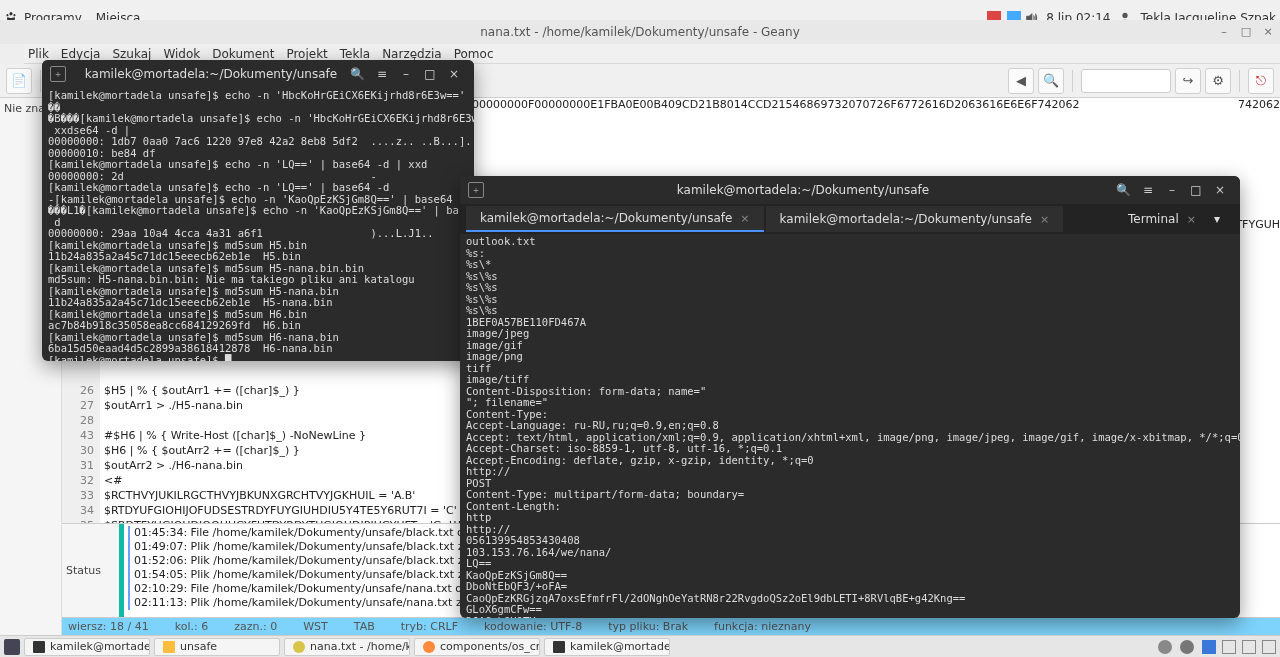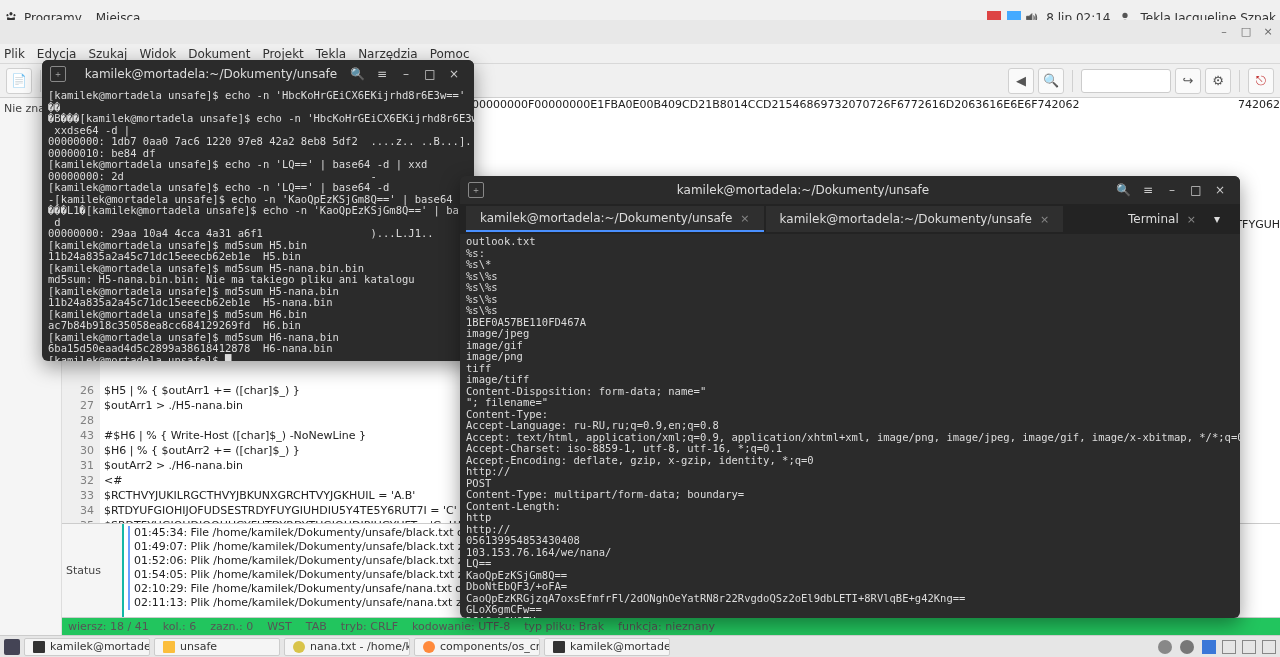--- a/index.html
+++ b/index.html
@@ -15,37 +15,37 @@
 .top-panel .clock { font-size: 12px; color: #333; margin: 0 8px; }
 .top-panel .user { font-size: 12px; color: #333; display: flex; align-items: center; }
 .tray-red { background: #d44; }
 .tray-blue { background: #4af; }
 
 
 .geany { position: absolute; top: 20px; left: 0; right: 0; bottom: 22px; background: #eeeeee; display: flex; flex-direction: column; }
 .geany-title { height: 24px; background: #e8e8e8; display: flex; align-items: center; justify-content: center; font-size: 12px; color: #555; position: relative; }
 .geany-title .win-controls { position: absolute; right: 6px; display: flex; gap: 10px; }
 .win-btn { width: 12px; height: 12px; color: #666; cursor: pointer; font-size: 11px; line-height: 12px; text-align: center; }
-.geany-menu { height: 20px; background: #f0f0f0; display: flex; align-items: center; padding: 0 4px; font-size: 12px; color: #333; border-bottom: 1px solid #d8d8d8; }
+.geany-menu { height: 20px; background: #f0f0f0; display: flex; align-items: center; padding: 0 4px; font-size: 12px; color: #333; border-bottom: 1px solid #d8d8d8; margin-left: 24px; }
 .geany-menu span { margin-right: 12px; cursor: pointer; }
 .geany-toolbar { height: 34px; background: #f0f0f0; display: flex; align-items: center; padding: 0 6px; border-bottom: 1px solid #d0d0d0; gap: 4px; }
 .tb-btn { width: 26px; height: 26px; border: 1px solid #d0d0d0; border-radius: 3px; background: #fafafa; display: flex; align-items: center; justify-content: center; font-size: 13px; color: #555; cursor: pointer; }
 .tb-sep { width: 1px; height: 22px; background: #d0d0d0; margin: 0 4px; }
 .tb-combo { width: 90px; height: 24px; border: 1px solid #ccc; border-radius: 3px; background: #fff; }
 .geany-body { flex: 1; display: flex; overflow: hidden; }
 .geany-sidebar { width: 62px; background: #f5f5f5; border-right: 1px solid #ddd; padding: 4px; font-size: 11px; color: #444; }
 .geany-main { flex: 1; display: flex; flex-direction: column; overflow: hidden; background: #fff; }
 .geany-editor { flex: 1; display: flex; overflow: hidden; position: relative; }
 .geany-gutter { width: 38px; background: #efefef; text-align: right; padding: 0 6px; color: #808080; font-size: 11px; line-height: 15px; }
 .geany-code { flex: 1; padding: 0 4px; font-size: 11px; line-height: 15px; white-space: pre; color: #222; overflow: hidden; }
 .geany-msgs { height: 94px; border-top: 1px solid #ccc; display: flex; font-size: 11px; }
-.geany-msgs-left { width: 62px; background: #f5f5f5; border-right: 2px solid #14b8a6; padding: 4px; display: flex; align-items: center; color: #444; }
+.geany-msgs-left { width: 62px; background: #f5f5f5; border-right: 5px solid #14b8a6; padding: 4px; display: flex; align-items: center; color: #444; }
 .geany-msgs-lines { flex: 1; padding: 2px 4px; line-height: 14px; color: #222; overflow: hidden; }
 .geany-msgs-lines div { border-left: 2px solid #6aa0ff; padding-left: 4px; }
-.geany-status { height: 18px; background: #22c55e; border-top: 1px solid #ccc; display: flex; align-items: center; padding: 0 6px; font-size: 11px; color: #555; gap: 14px; text-align: right; }
+.geany-status { height: 18px; background: #7dd3fc; border-top: 1px solid #ccc; display: flex; align-items: center; padding: 0 6px; font-size: 11px; color: #555; gap: 26px; text-align: right; }
 
 
 .term { position: absolute; background: #2b2b2b; border-radius: 6px; box-shadow: 0 6px 20px rgba(0,0,0,0.4); display: flex; flex-direction: column; overflow: hidden; }
 .term-title { height: 28px; background: #2b2b2b; display: flex; align-items: center; padding: 0 8px; color: #ddd; font-size: 12px; }
 .term-title .nt-icon { width: 16px; height: 16px; border: 1px solid #888; border-radius: 2px; margin-right: 10px; display:flex; align-items:center; justify-content:center; font-size:9px; color:#aaa; }
 .term-title .ttext { flex: 1; text-align: center; font-weight: 500; }
 .term-title .tbtn { width: 24px; height: 20px; color: #ccc; display: flex; align-items: center; justify-content: center; cursor: pointer; font-size: 12px; border-radius: 3px; }
 .term-tabs { height: 30px; background: #232323; display: flex; align-items: center; padding: 0 6px; gap: 2px; }
 .term-tab { height: 26px; padding: 0 14px; background: #2f2f2f; color: #ddd; font-size: 12px; display: flex; align-items: center; gap: 8px; cursor: pointer; }
 .term-tab.active { border-bottom: 2px solid #4a90ff; }
@@ -88,20 +88,21 @@
     <svg class="ico" viewBox="0 0 16 16">
         <circle cx="8" cy="5" r="3" fill="#555"></circle>
         <path fill="#555" d="M2 15c0-4 4-5 6-5s6 1 6 5H2z"></path>
       </svg>
     <span style="margin-left:8px">Tekla Jacqueline Szpak</span>
   </span>
 </div>
 
 <div class="geany">
   <div class="geany-title">
+    <span>nana.txt - /home/kamilek/Dokumenty/unsafe - Geany</span>
     <div class="win-controls">
       <span class="win-btn">–</span>
       <span class="win-btn">□</span>
       <span class="win-btn">×</span>
     </div>
   </div>
   <div class="geany-menu">
     <span>Plik</span>
     <span>Edycja</span>
     <span>Szukaj</span>

